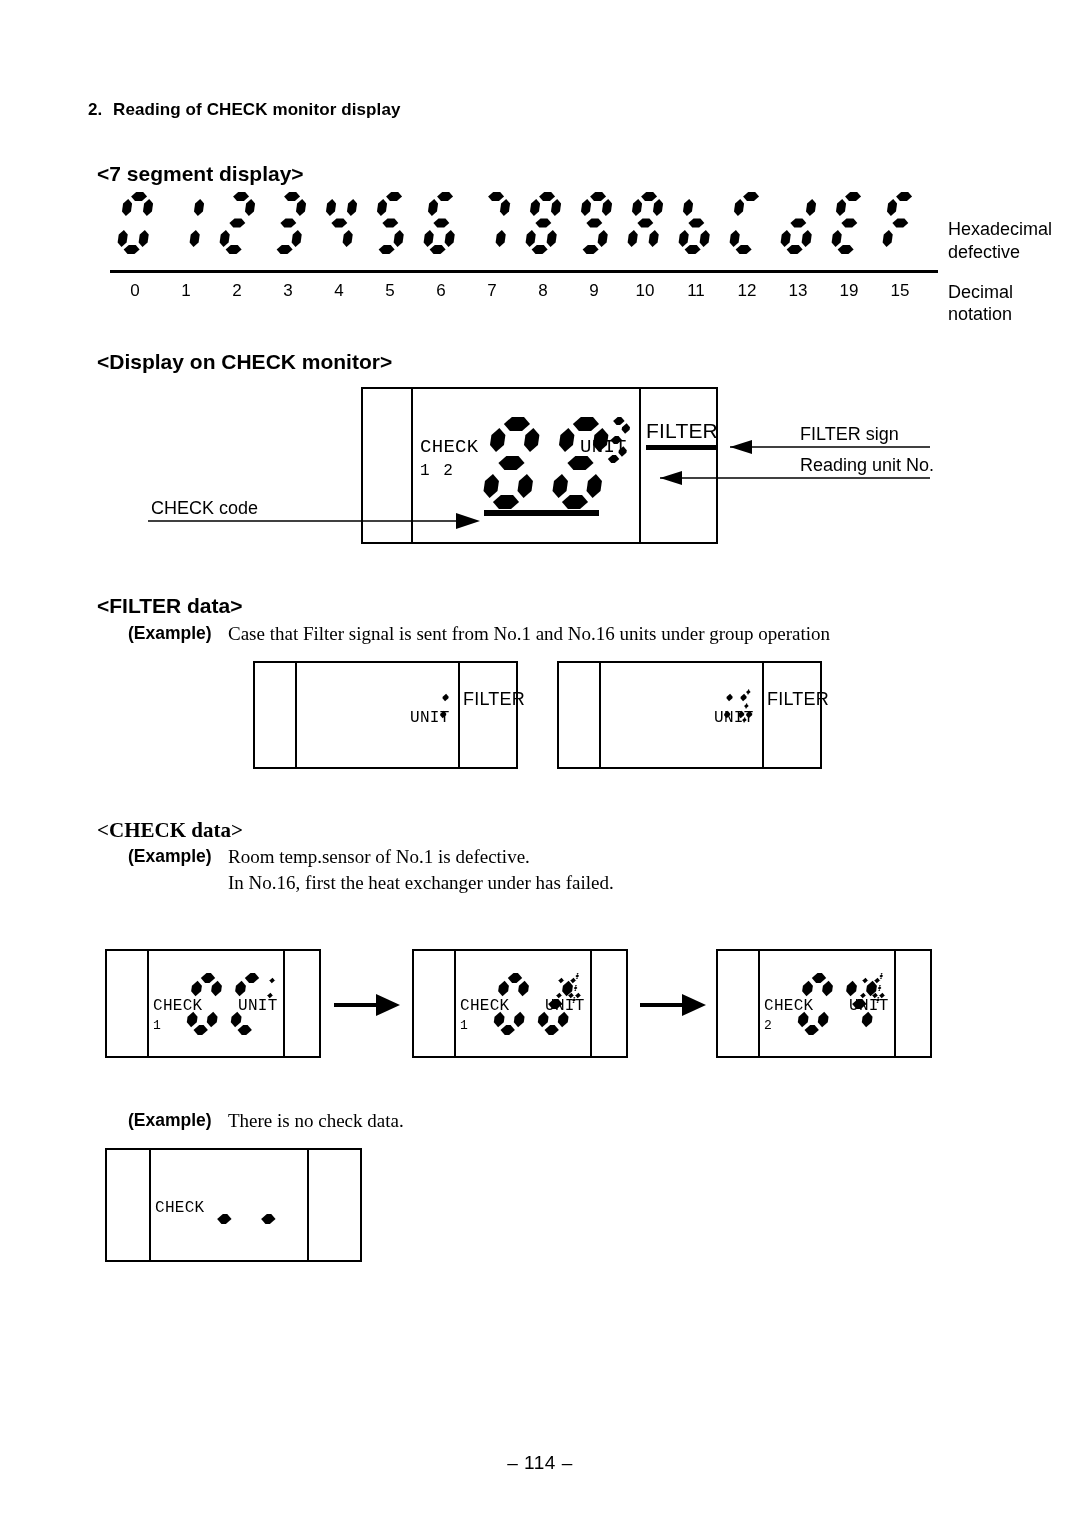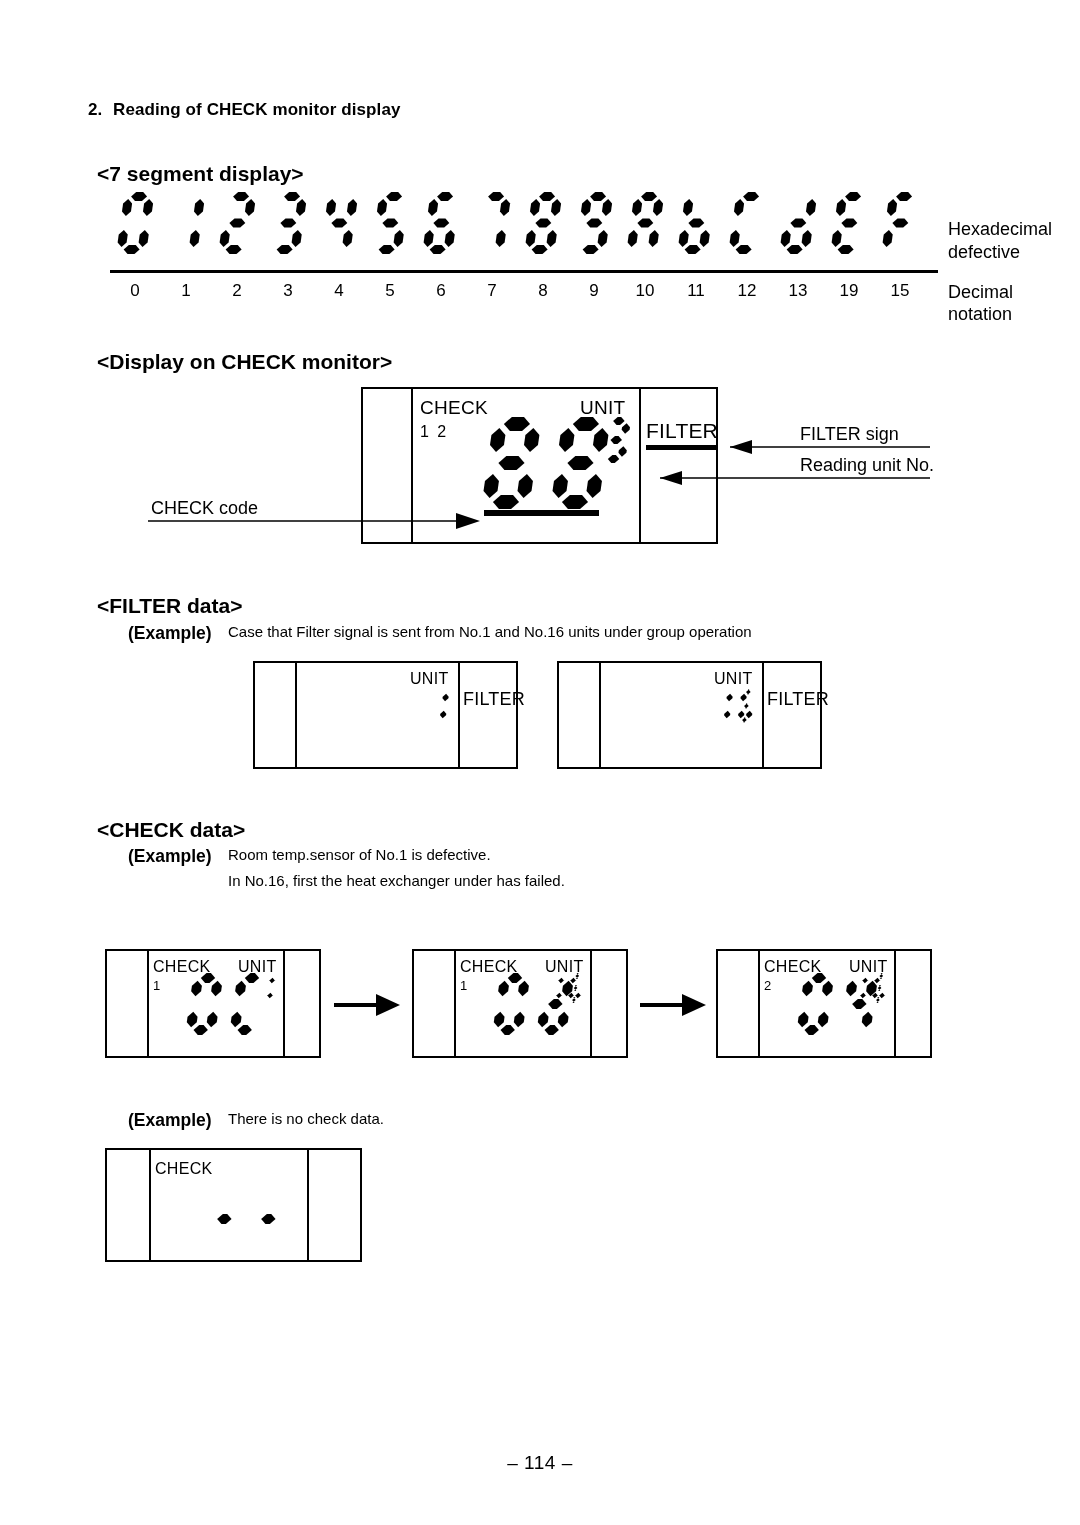--- a/index.html
+++ b/index.html
@@ -13,41 +13,41 @@
 
   .abs{position:absolute;}
 
   
   .sec-num{
     font-size:17px;font-weight:bold;letter-spacing:.1px;
   }
   .sub-head{
     font-size:21px;font-weight:bold;letter-spacing:0px;
   }
-  .body-text{font-size:15px;}
+  .body-text{font-size:19px;font-family:Liberation Serif, serif;}
   .bold-label{font-weight:bold;font-size:17.5px;}
 
   
   #hexrow{left:110px;top:192px;}
   .hex-rule{position:absolute;left:110px;top:270px;width:828px;height:0;
             border-top:3px solid #000;}
   .dec-row{position:absolute;left:110px;top:281px;width:830px;height:22px;}
   .dec-cell{
     position:absolute;top:0;text-align:center;font-size:17px;width:44px;
   }
   .notation-lbl{position:absolute;font-size:18px;line-height:22px;}
 
   
   .lcd{
     position:absolute;border:2.5px solid #000;background:#fff;box-sizing:border-box;
   }
   .lcd .divider{position:absolute;top:0;bottom:0;width:0;border-left:2.5px solid #000;}
   .lcd .lbl{
-    position:absolute;font-family:Liberation Sans, sans-serif;
-    font-size:19px;letter-spacing:.3px;line-height:19px;
+    position:absolute;font-family:Liberation Mono, monospace;
+    font-size:19px;letter-spacing:.3px;line-height:19px;margin-top:40px;
   }
   .lcd .lbl.sm{font-size:16px;}
   .lcd .lbl.xs{font-size:13px;}
   .lcd .filtword{
     position:absolute;font-size:21px;letter-spacing:.2px;font-weight:400;
   }
   .lcd .filtword.underlined{border-bottom:5px solid #000;padding-bottom:2px;}
 
   
   .ann-text{position:absolute;font-size:18px;white-space:nowrap;}
@@ -400,21 +400,21 @@
                 <polygon points="3,4.68 6,7.68 6,9.32 3,12.32 0,9.32 0,7.68" fill="#000"></polygon>
                 <polygon points="4.68,17 7.68,14 6.32,14 9.32,17 6.32,20 7.68,20" fill="#000"></polygon>
               </g>
             </svg>
           </div>
         </div>
       </div>
     <div class="filtword" style="left:208px;top:26px;font-size:18px;">FILTER</div>
   </div>
 
-  <div class="abs sub-head" style="left:97px;top:818px;">&lt;CHECK data&gt;</div>
+  <div class="abs sub-head" style="left:97px;top:818px;font-family:Liberation Serif, serif;">&lt;CHECK data&gt;</div>
   <div class="abs bold-label" style="left:128px;top:846px;">(Example)</div>
   <div class="abs body-text" style="left:228px;top:846px;">Room temp.sensor of No.1 is defective.</div>
   <div class="abs body-text" style="left:228px;top:872px;">In No.16, first the heat exchanger under has failed.</div>
 
   <div class="lcd" style="left:105px;top:949px;width:216px;height:109px;">
     <div class="divider" style="left:40px;"></div>
     <div class="divider" style="left:176px;"></div>
     <div class="lbl sm" style="left:46px;top:6px;">CHECK</div>
     <div class="lbl sm" style="left:131px;top:6px;">UNIT</div>
     <div class="lbl xs" style="left:46px;top:25px;">1</div>

